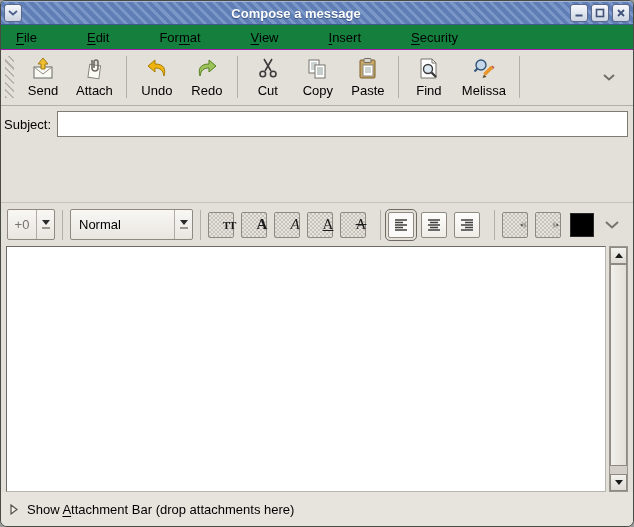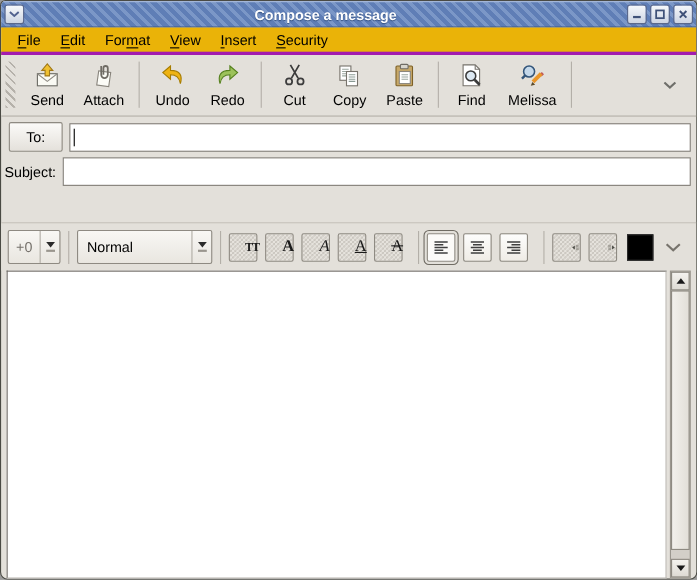--- a/index.html
+++ b/index.html
@@ -37,22 +37,23 @@
   .wbtn {
     width:18px; height:18px; border-radius:3px;
     background:linear-gradient(#f6f8fb,#ccd4e2);
     border:1px solid #5a688c;
     display:flex; align-items:center; justify-content:center;
   }
 
   
   .menubar {
     flex:0 0 25px; display:flex; align-items:center;
-    background:#eab308; padding-left:6px;
-    border-bottom:3px solid #a21caf;
+    background:#15803d; padding-left:6px;
+    border-bottom:1px solid #a21caf;
+    gap:32px;
   }
   .menu-item { padding:3px 9px; white-space:nowrap; }
   .menu-item u { text-underline-offset:2px; }
 
   
   .toolbar {
     flex:0 0 56px; display:flex; align-items:center;
     background:#e3e0da; border-bottom:1px solid #b3afa8;
     padding:2px 14px 3px 2px;
   }
@@ -308,27 +309,20 @@
     <div class="tsep"></div>
     <div class="tspacer"></div>
     <button class="overflow">
       <svg width="12" height="7" viewBox="0 0 12 7">
           <polyline points="1,1 6,5.5 11,1" fill="none" stroke="#6f6f6a" stroke-width="2"></polyline>
         </svg>
     </button>
   </div>
 
   <div class="headers">
-    <div class="hrow">
-      <button class="to-btn">To:</button>
-      <div class="entry grow">
-          <span class="caret"></span>
-          <span></span>
-        </div>
-    </div>
     <div class="hrow">
       <span class="hlabel">Subject:</span>
       <div class="entry grow">
           <span></span>
         </div>
     </div>
   </div>
 
   <div class="formatbar">
     <div class="optmenu size-combo">
@@ -411,14 +405,20 @@
       <div class="sb-btn sb-up">
           <span class="tri-up"></span>
         </div>
       <div class="sb-thumb"></div>
       <div class="sb-btn sb-down">
           <span class="tri-down"></span>
         </div>
     </div>
   </div>
 
+  <div class="attachbar">
+    <svg width="8" height="11" viewBox="0 0 8 11">
+        <polygon points="1,1 7,5.5 1,10" fill="#f4f2ee" stroke="#55524c" stroke-width="1.2"></polygon>
+      </svg>
+    <span class="attach-label"><span>Show </span><u>A</u><span>ttachment Bar (drop attachments here)</span></span>
+  </div>
 
 </div>
 
 </body></html>

